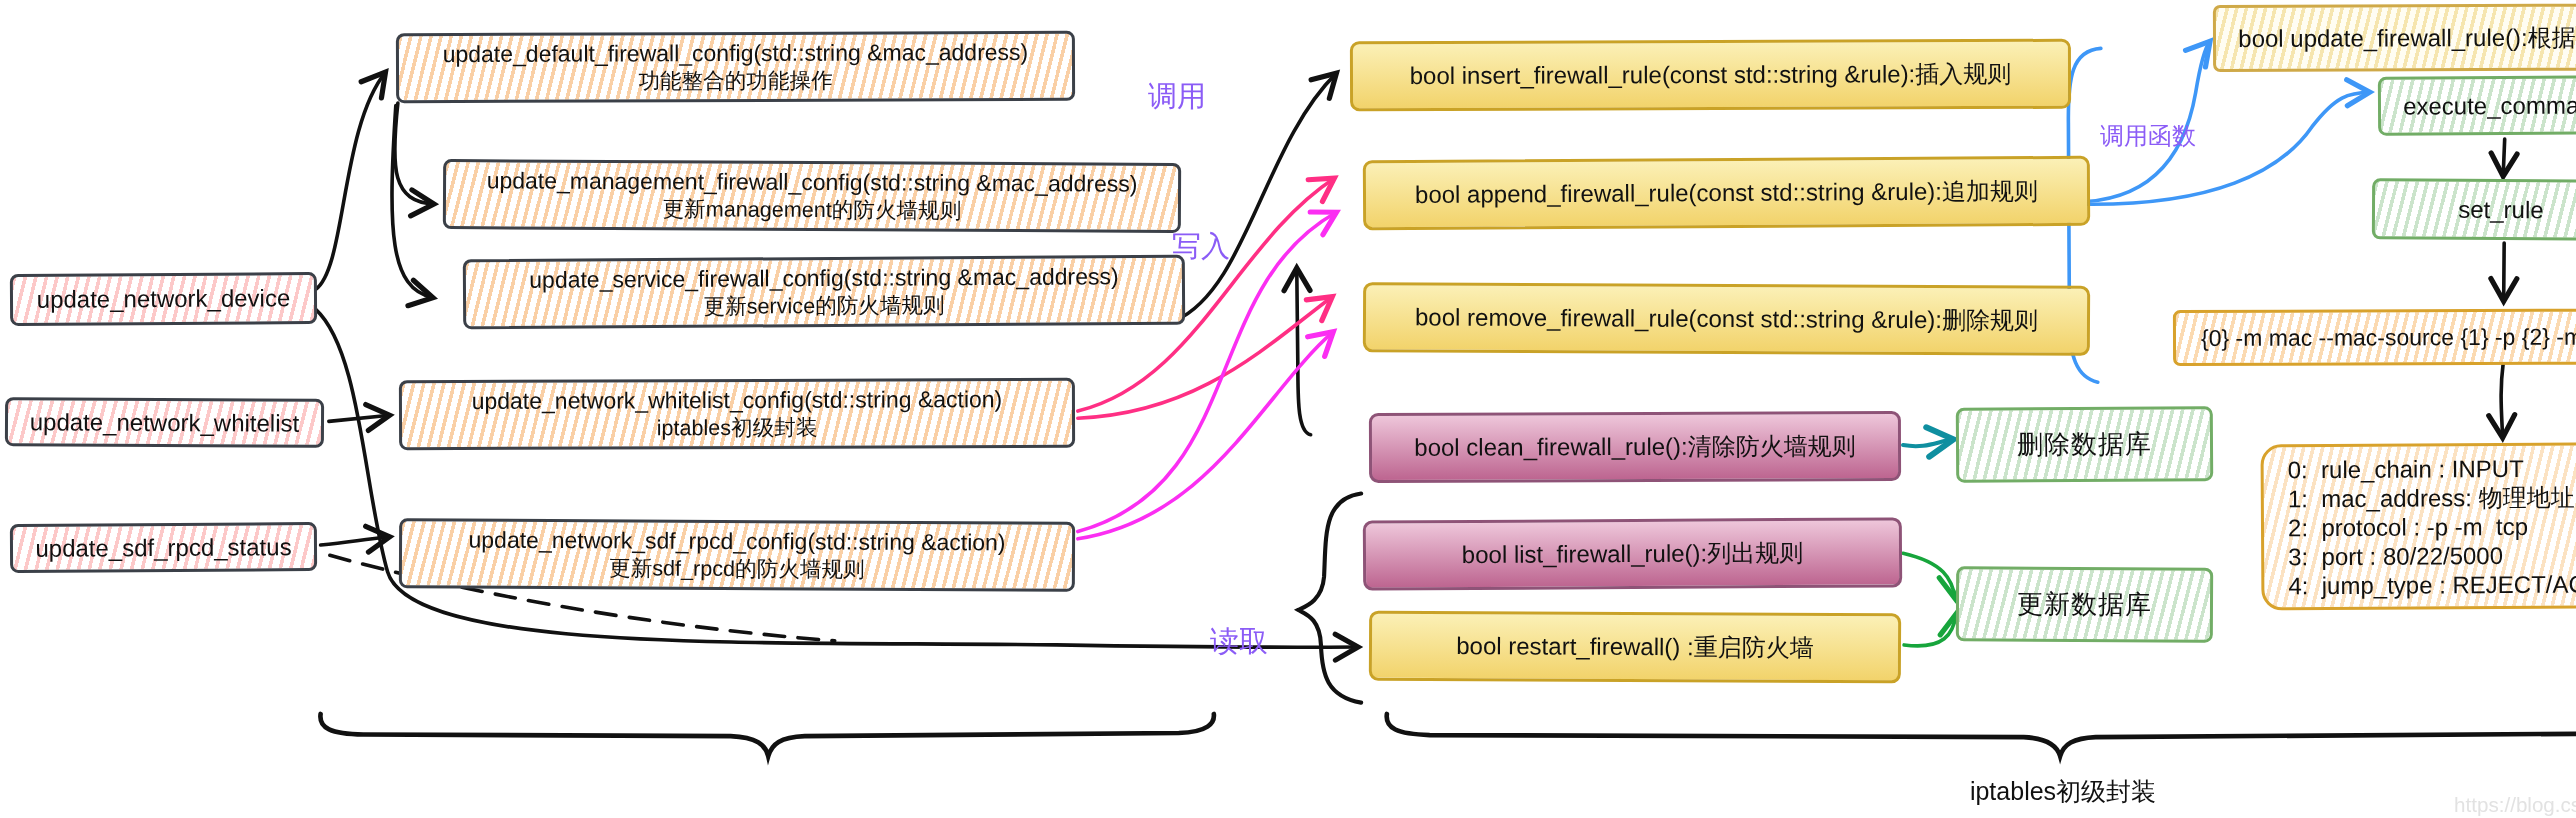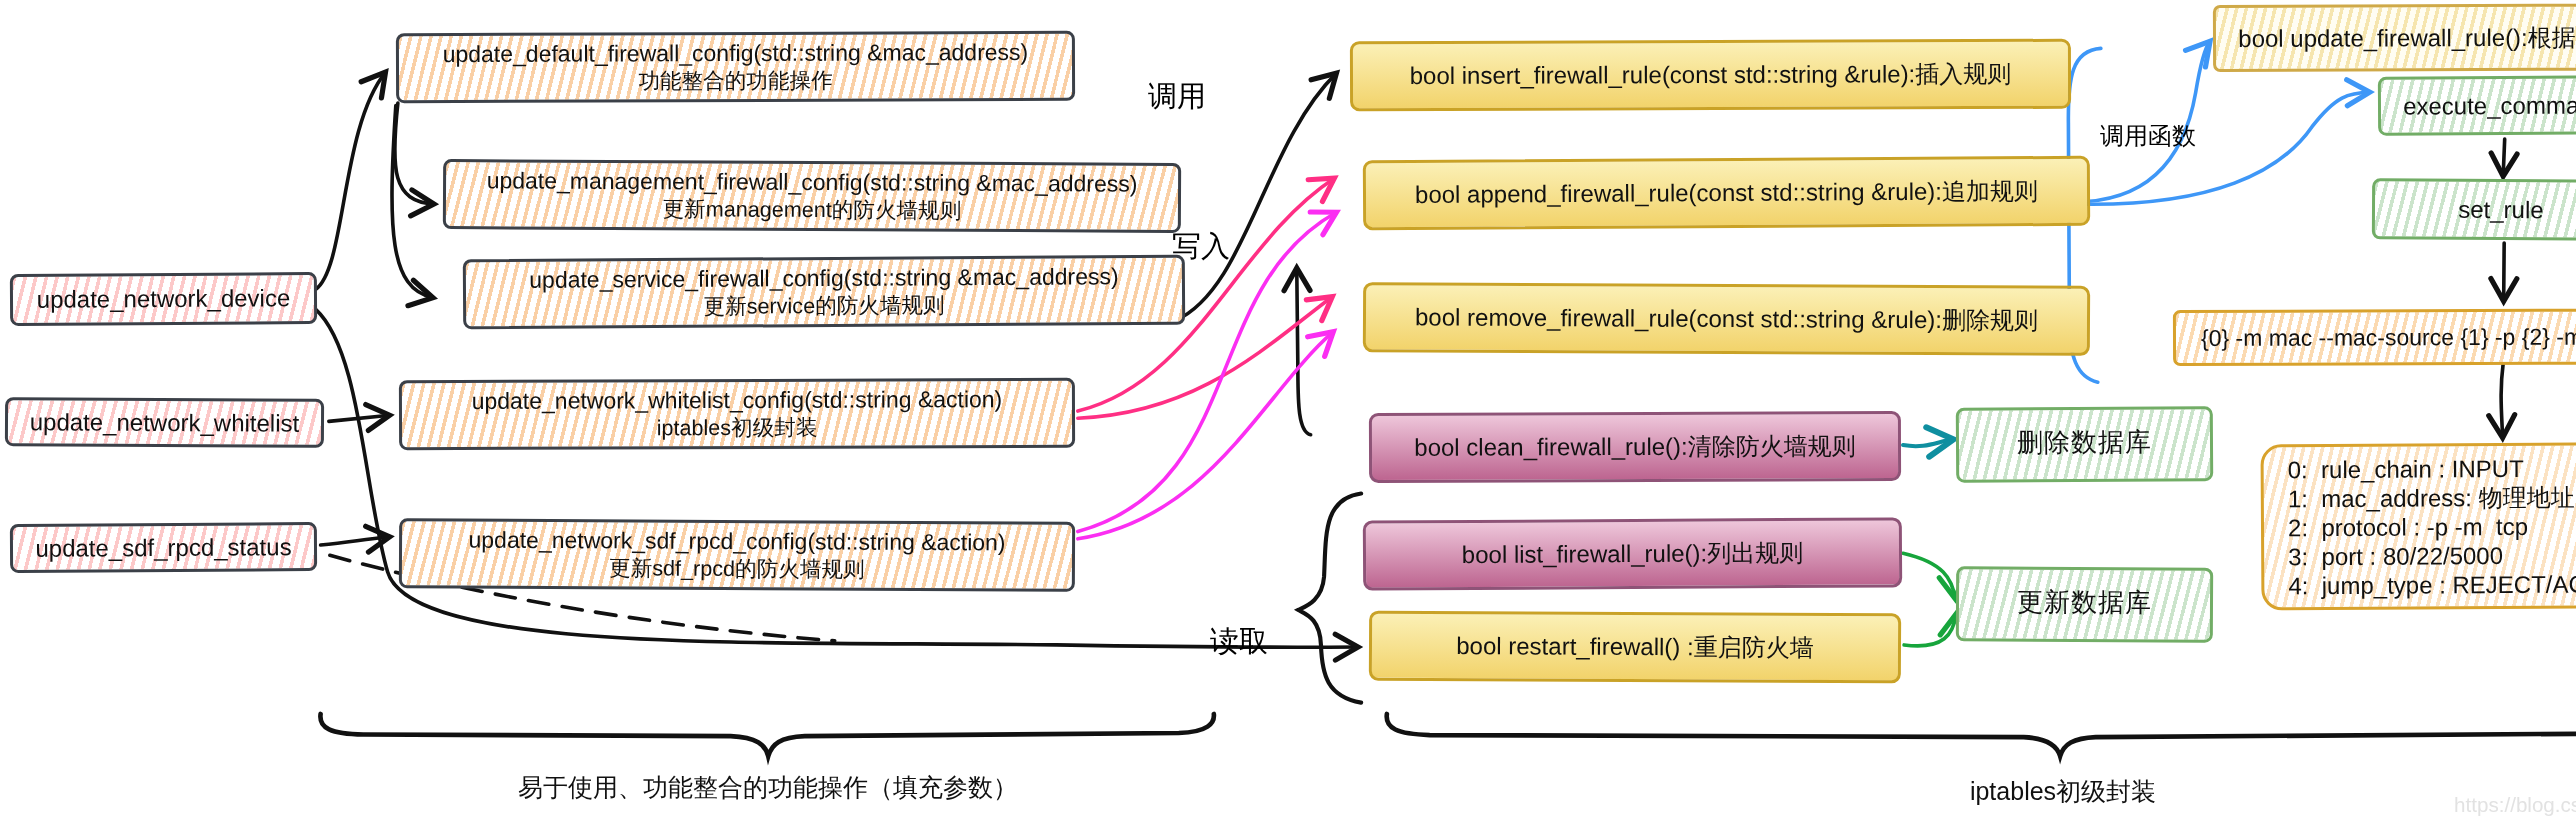--- a/index.html
+++ b/index.html
@@ -17,25 +17,25 @@
        border:3.1px solid #72ad66;border-radius:8.2px;}
   .solid-yellow{background:linear-gradient(#fbf0b6,#f2d36b);border:3.1px solid #c9a227;border-radius:9.3px;}
   .solid-purple{background:linear-gradient(#eec6da,#bd6590);border:3.1px solid #8e5377;border-radius:9.3px;}
   .tmpl{background:#fff repeating-linear-gradient(104deg,rgba(247,181,100,.5) 0 3.6px,rgba(255,255,255,0) 3.6px 9.3px);
        border:3.6px solid #d8a22c;border-radius:7.2px;}
   .rules{background:#fff repeating-linear-gradient(104deg,rgba(247,191,120,.45) 0 3.6px,rgba(255,255,255,0) 3.6px 9.3px);
        border:3.6px solid #d8a22c;border-radius:20.6px;align-items:flex-start;justify-content:center;
        padding-left:24px;text-align:left;}
   .sig{font-size:23px;} .desc{font-size:21.6px;}
   .fn{font-size:24px;} .pinklbl{font-size:24px;}
-  .db{font-size:26px;letter-spacing:1px;font-family:Liberation Mono, monospace;}
+  .db{font-size:26px;letter-spacing:1px;}
   .r1t{font-size:24px;} .gr{font-size:24px;}
   .tmplt{font-size:23px;}
   .ruleline{font-size:24px;line-height:29px;white-space:pre;}
-  .flabel{position:absolute;font-size:29px;color:#000000;font-family:Liberation Serif, serif;}
+  .flabel{position:absolute;font-size:29px;color:#8b5cf6;font-family:Liberation Serif, serif;}
   .blabel{position:absolute;font-size:25px;color:#111;transform:translateX(-50%);white-space:nowrap;}
   .wm{position:absolute;right:4.1px;top:793px;font-size:20.6px;color:#e2e2e2;}
   .rot-a{transform:rotate(-.35deg);} .rot-b{transform:rotate(.3deg);} .rot-c{transform:rotate(-.2deg);}
 </style>
 </head>
 <body>
 
 <div id="canvas">
 
   <svg class="wires" viewBox="0 0 5464 1588">
@@ -173,18 +173,17 @@
     <span class="ruleline">2:  protocol : -p -m  tcp</span>
     <span class="ruleline">3:  port : 80/22/5000</span>
     <span class="ruleline">4:  jump_type : REJECT/ACCEPT</span>
   </div>
 
   <div class="flabel" style="left:1148px;top:77px">调用</div>
   <div class="flabel" style="left:1172px;top:227px">写入</div>
   <div class="flabel" style="left:1210px;top:622px">读取</div>
   <div class="flabel" style="left:2100px;top:120px;font-size:24px">调用函数</div>
 
-  <div class="blabel" style="left:768px;top:771px">易于使用、功能整合的功能操作（填充参数）</div>
   <div class="blabel" style="left:2063px;top:775px">iptables初级封装</div>
 
   <div class="wm">https://blog.csdn.net/CHYabc123456hh</div>
 </div>
 
 
 </body></html>

